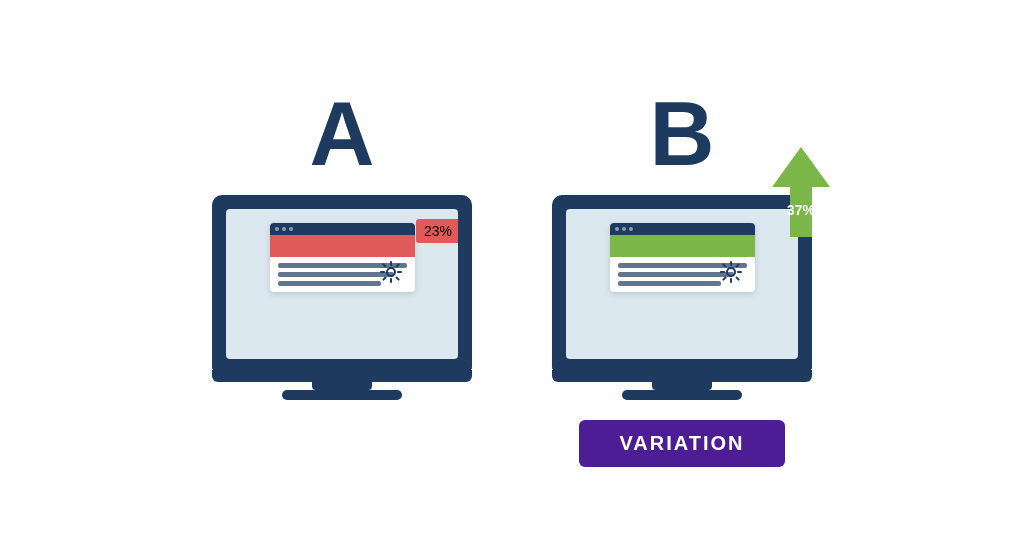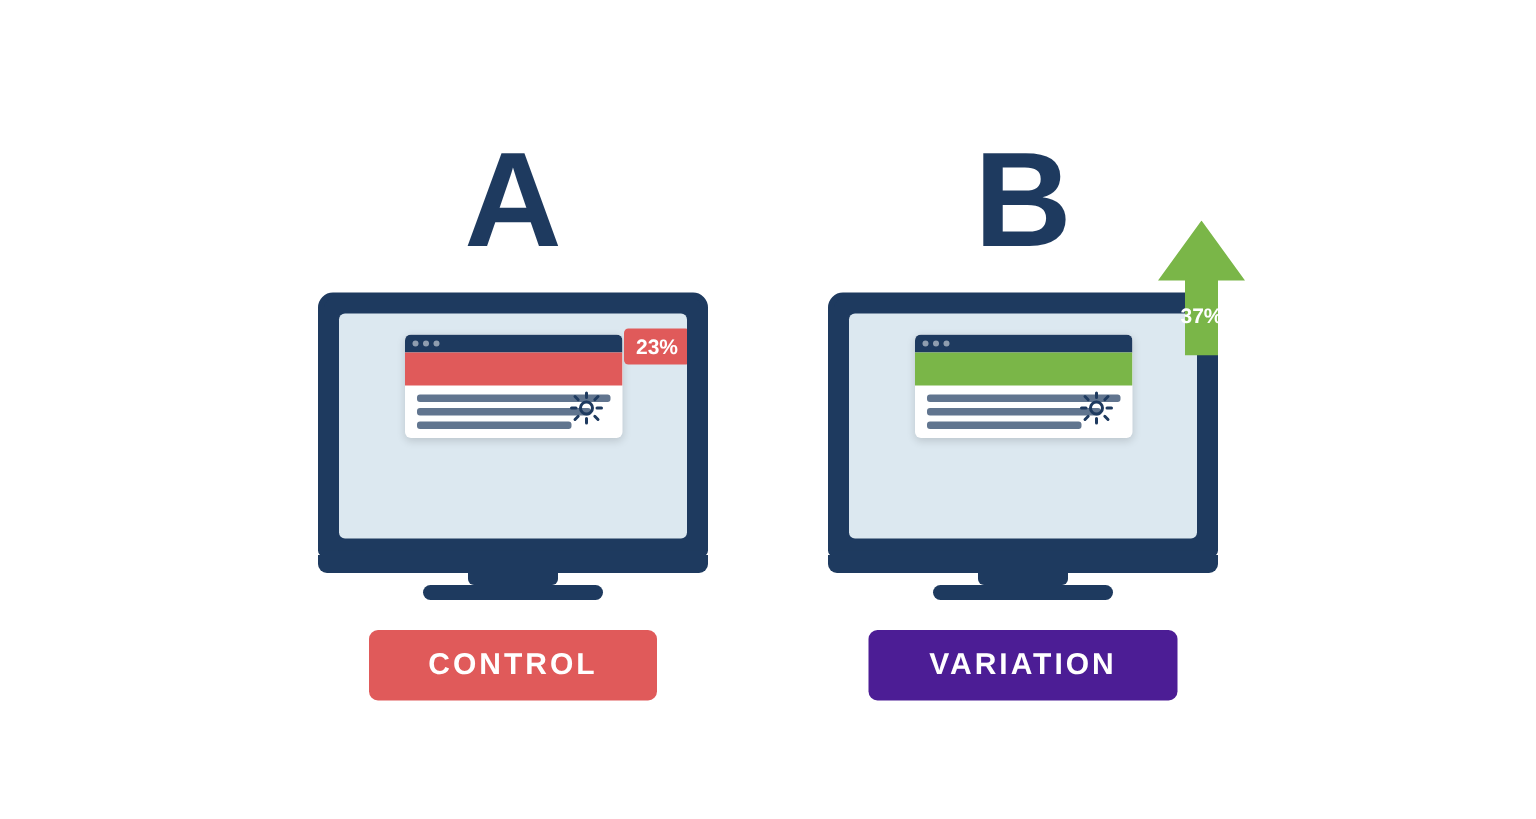--- a/index.html
+++ b/index.html
@@ -129,23 +129,23 @@
     .header-green {
       background: #7ab648;
     }
 
     
     .percent-badge {
       position: absolute;
       right: -2px;
       top: 10px;
       padding: 4px 8px;
-      font-weight: bold;
+      font-weight: normal;
       font-size: 14px;
-      color: #ffffff;
+      color: #000000;
       border-radius: 3px;
       z-index: 10;
     }
 
     .percent-badge-red {
       background: #e05a5a;
     }
 
     .laptop-base {
       background: #1e3a5f;
@@ -224,21 +224,20 @@
               </div>
             </div>
           </div>
         </div>
         <div class="laptop-base"></div>
         <div class="laptop-stand"></div>
         <div class="laptop-foot"></div>
       </div>
     </div>
 
-    <div class="label-badge label-red">CONTROL</div>
   </div>
 
   <div class="variant">
     <div class="variant-letter">B</div>
 
     <div class="laptop-wrapper variation-screen-wrapper">
 
       <svg style="position:absolute; right: -18px; top: -48px; z-index: 20;" width="58" height="90" viewBox="0 0 58 90" fill="none" xmlns="http://www.w3.org/2000/svg">
         <polygon points="29,0 58,40 40,40 40,90 18,90 18,40 0,40" fill="#7ab648"></polygon>
         <text x="29" y="68" text-anchor="middle" fill="white" font-size="14" font-weight="bold" font-family="Arial">37%</text>

